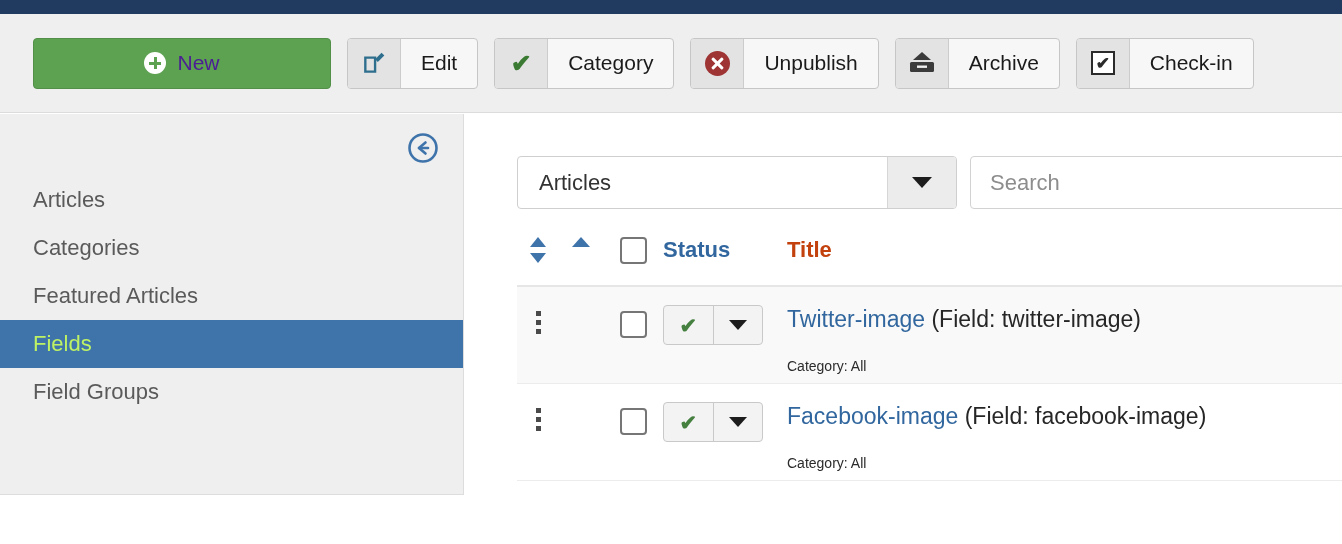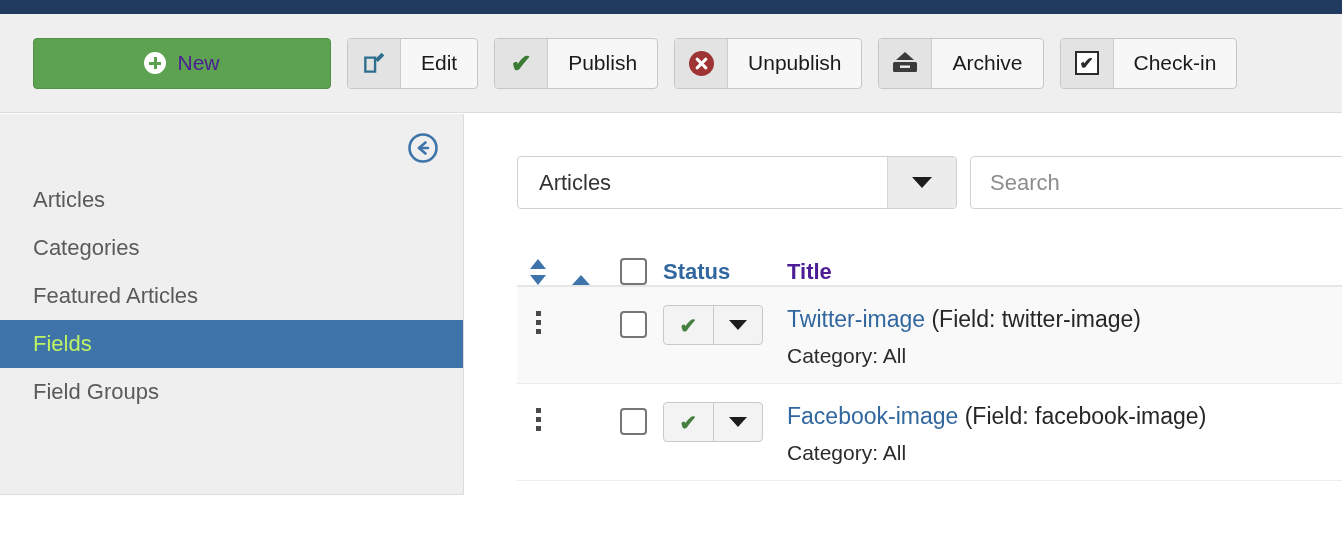--- a/index.html
+++ b/index.html
@@ -169,29 +169,29 @@
   .search-box input {
     border: none; outline: none; background: transparent;
     font-family: "Liberation Sans", sans-serif;
     font-size: 22px; color: #333; width: 100%;
   }
   .search-box input::placeholder { color: #8d8d8d; opacity: 1; }
 
   
   .table { position: absolute; top: 123px; left: 53px; right: 0; }
   .thead {
-    display: flex; align-items: flex-end;
+    display: flex; align-items: flex-start;
     height: 50px;
     border-bottom: 2px solid #e6e6e6;
   }
   .th-sort  { width: 42px; display:flex; align-items:center; justify-content:center; cursor:pointer; }
   .th-order { width: 44px; display:flex; align-items:center; justify-content:center; cursor:pointer; }
   .th-check { width: 60px; display:flex; align-items:center; justify-content:center; }
   .th-status{ width: 124px; font-size: 22px; font-weight: bold; color: #31679e; cursor:pointer; }
-  .th-title { font-size: 22px; font-weight: bold; color: #4c1d95; cursor:pointer; }
+  .th-title { font-size: 22px; font-weight: bold; color: #c2410c; cursor:pointer; }
 
   .sort-both { position: relative; width: 16px; height: 26px; }
   .sort-both::before, .sort-both::after {
     content: ""; position: absolute; left: 0;
     border-left: 8px solid transparent;
     border-right: 8px solid transparent;
   }
   .sort-both::before { top: 0; border-bottom: 10px solid #3f74ab; }
   .sort-both::after  { bottom: 0; border-top: 10px solid #3f74ab; }
   .sort-up {
@@ -238,21 +238,21 @@
   .status-btn .s-car { flex: 1; display:flex; align-items:center; justify-content:center; }
   .tri-down-sm {
     width: 0; height: 0;
     border-left: 9px solid transparent;
     border-right: 9px solid transparent;
     border-top: 10px solid #1d1d1d;
   }
 
   .title-line { font-size: 23px; color: #262626; line-height: 1.3; }
   .title-link { color: #31679e; cursor: pointer; }
-  .cat-line { font-size: 21px; color: #2b2b2b; margin-top: 9px; }
+  .cat-line { font-size: 14px; color: #2b2b2b; margin-top: 23px; }
 </style>
 </head>
 <body>
 
 <div id="app">
 
   <div class="topbar"></div>
 
   <div class="toolbar">
 
@@ -268,21 +268,21 @@
           <path d="M13 8.5L19 2.5l2.5 2.5L15.5 11z" fill="#2e6f8e"></path>
         </svg>
       </span>
       <span class="lbl">Edit</span>
     </div>
 
     <div class="btn-split">
       <span class="ico">
         <span class="ico-check">✔</span>
       </span>
-      <span class="lbl">Publish</span>
+      <span class="lbl">Category</span>
     </div>
 
     <div class="btn-split">
       <span class="ico">
         <span class="ico-xcircle"></span>
       </span>
       <span class="lbl">Unpublish</span>
     </div>
 
     <div class="btn-split">

